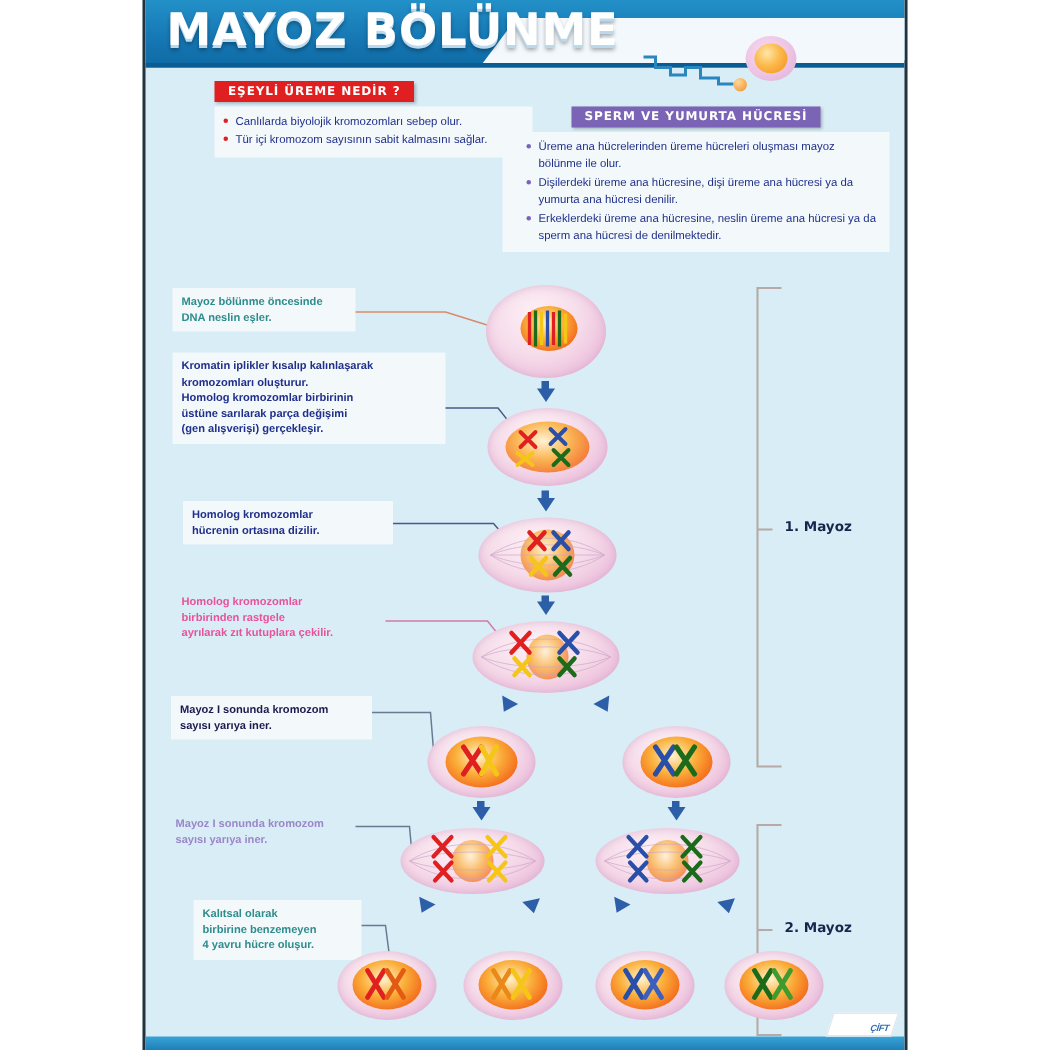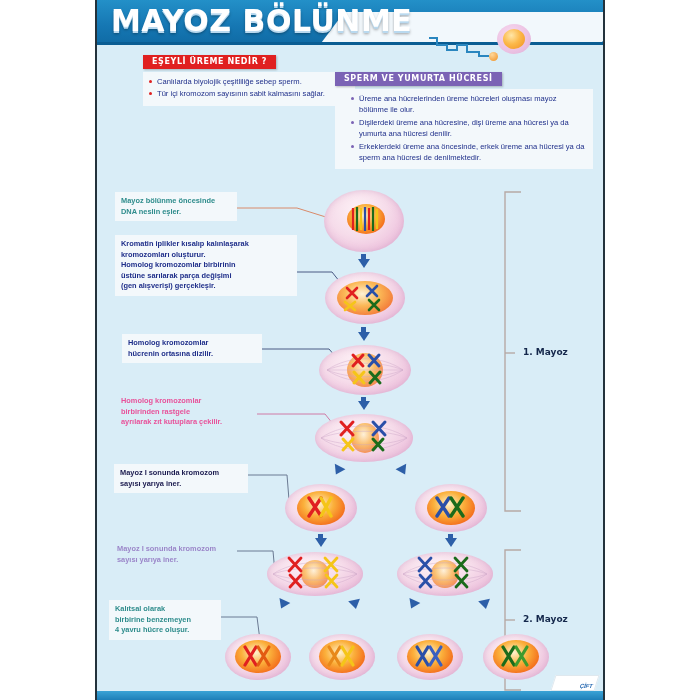--- a/index.html
+++ b/index.html
@@ -85,21 +85,21 @@
   .bullet:before{
     content:"";position:absolute;left:0;top:4px;width:3px;height:3px;
     background:#e02020;border-radius:50%;
   }
   .bullet.purple:before{background:#7b63b5;}
   #col-left{position:absolute;left:12px;top:50px;width:212px;margin-left:34px;}
   #col-right{position:absolute;left:238px;top:50px;width:258px;}
   #box-eseyli{margin-top:3px;}
   #onemi-wrap{margin-top:8px;}
   #box-onemi{margin-top:3px;}
-  #sperm-ribbon-row{text-align:left;}
+  #sperm-ribbon-row{text-align:center;}
   #box-sperm{margin-top:3px;padding-left:16px;}
 
   
   .note{
     position:absolute;
     background:#f3f8fb;
     padding:4px 6px;
     font-size:7.4px;line-height:10.6px;
     font-weight:bold;
     color:#1f2f8a;
@@ -174,33 +174,33 @@
   <div id="egg-art">
     <div id="egg-outer"></div>
     <div id="egg-inner"></div>
   </div>
   <div class="sperm-dot" style="left:392px;top:52px;"></div>
 
   <div id="col-left">
     <div><span class="ribbon red">EŞEYLİ ÜREME NEDİR ?</span></div>
 
     <div class="panel" id="box-onemi">
-      <div class="bullet">Canlılarda biyolojik çeşitliliğe sebep sperm.</div>
+      <div class="bullet">Canlılarda biyolojik kromozomları sebep olur.</div>
       <div class="bullet">Tür içi kromozom sayısının sabit kalmasını sağlar.</div>
     </div>
   </div>
 
   <div id="col-right">
     <div id="sperm-ribbon-row" style="margin-top:17px;">
       <span class="ribbon purple">SPERM VE YUMURTA HÜCRESİ</span>
     </div>
     <div class="panel" id="box-sperm">
       <div class="bullet purple">Üreme ana hücrelerinden üreme hücreleri oluşması mayoz bölünme ile olur.</div>
       <div class="bullet purple">Dişilerdeki üreme ana hücresine, dişi üreme ana hücresi ya da yumurta ana hücresi denilir.</div>
-      <div class="bullet purple">Erkeklerdeki üreme ana öncesinde, erkek üreme ana hücresi ya da sperm ana hücresi de denilmektedir.</div>
+      <div class="bullet purple">Erkeklerdeki üreme ana hücresine, neslin üreme ana hücresi ya da sperm ana hücresi de denilmektedir.</div>
     </div>
   </div>
 
   <svg class="conn">
 
     <path d="M120 208 L200 208 L232 218" fill="none" stroke="#d98a6a" stroke-width="1"></path>
 
     <path d="M185 272 L235 272 L254 296" fill="none" stroke="#4a5a84" stroke-width="1"></path>
 
     <path d="M160 349 L232 349 L252 372" fill="none" stroke="#4a5a84" stroke-width="1"></path>
@@ -247,21 +247,21 @@
   <div class="note plain" style="left:17px;top:464px;width:122px;">
     <div>Mayoz I sonunda kromozom</div>
       <div>sayısı yarıya iner.</div>
   </div>
 
   <div class="note lilac" style="left:14px;top:540px;width:122px;">
     <div>Mayoz I sonunda kromozom</div>
       <div>sayısı yarıya iner.</div>
   </div>
 
-  <div class="note teal" style="left:12px;top:600px;width:100px;">
+  <div class="note teal" style="left:32px;top:600px;width:100px;">
     <div>Kalıtsal olarak</div>
       <div>birbirine benzemeyen</div>
     <div>4 yavru hücre oluşur.</div>
   </div>
 
   <div class="bracket-label" style="left:426px;top:347px;">1. Mayoz</div>
   <div class="bracket-label" style="left:426px;top:614px;">2. Mayoz</div>
 
   <div class="cell" style="left:227px;top:190px;width:80px;height:62px;">
     <div class="cell-body"></div>

